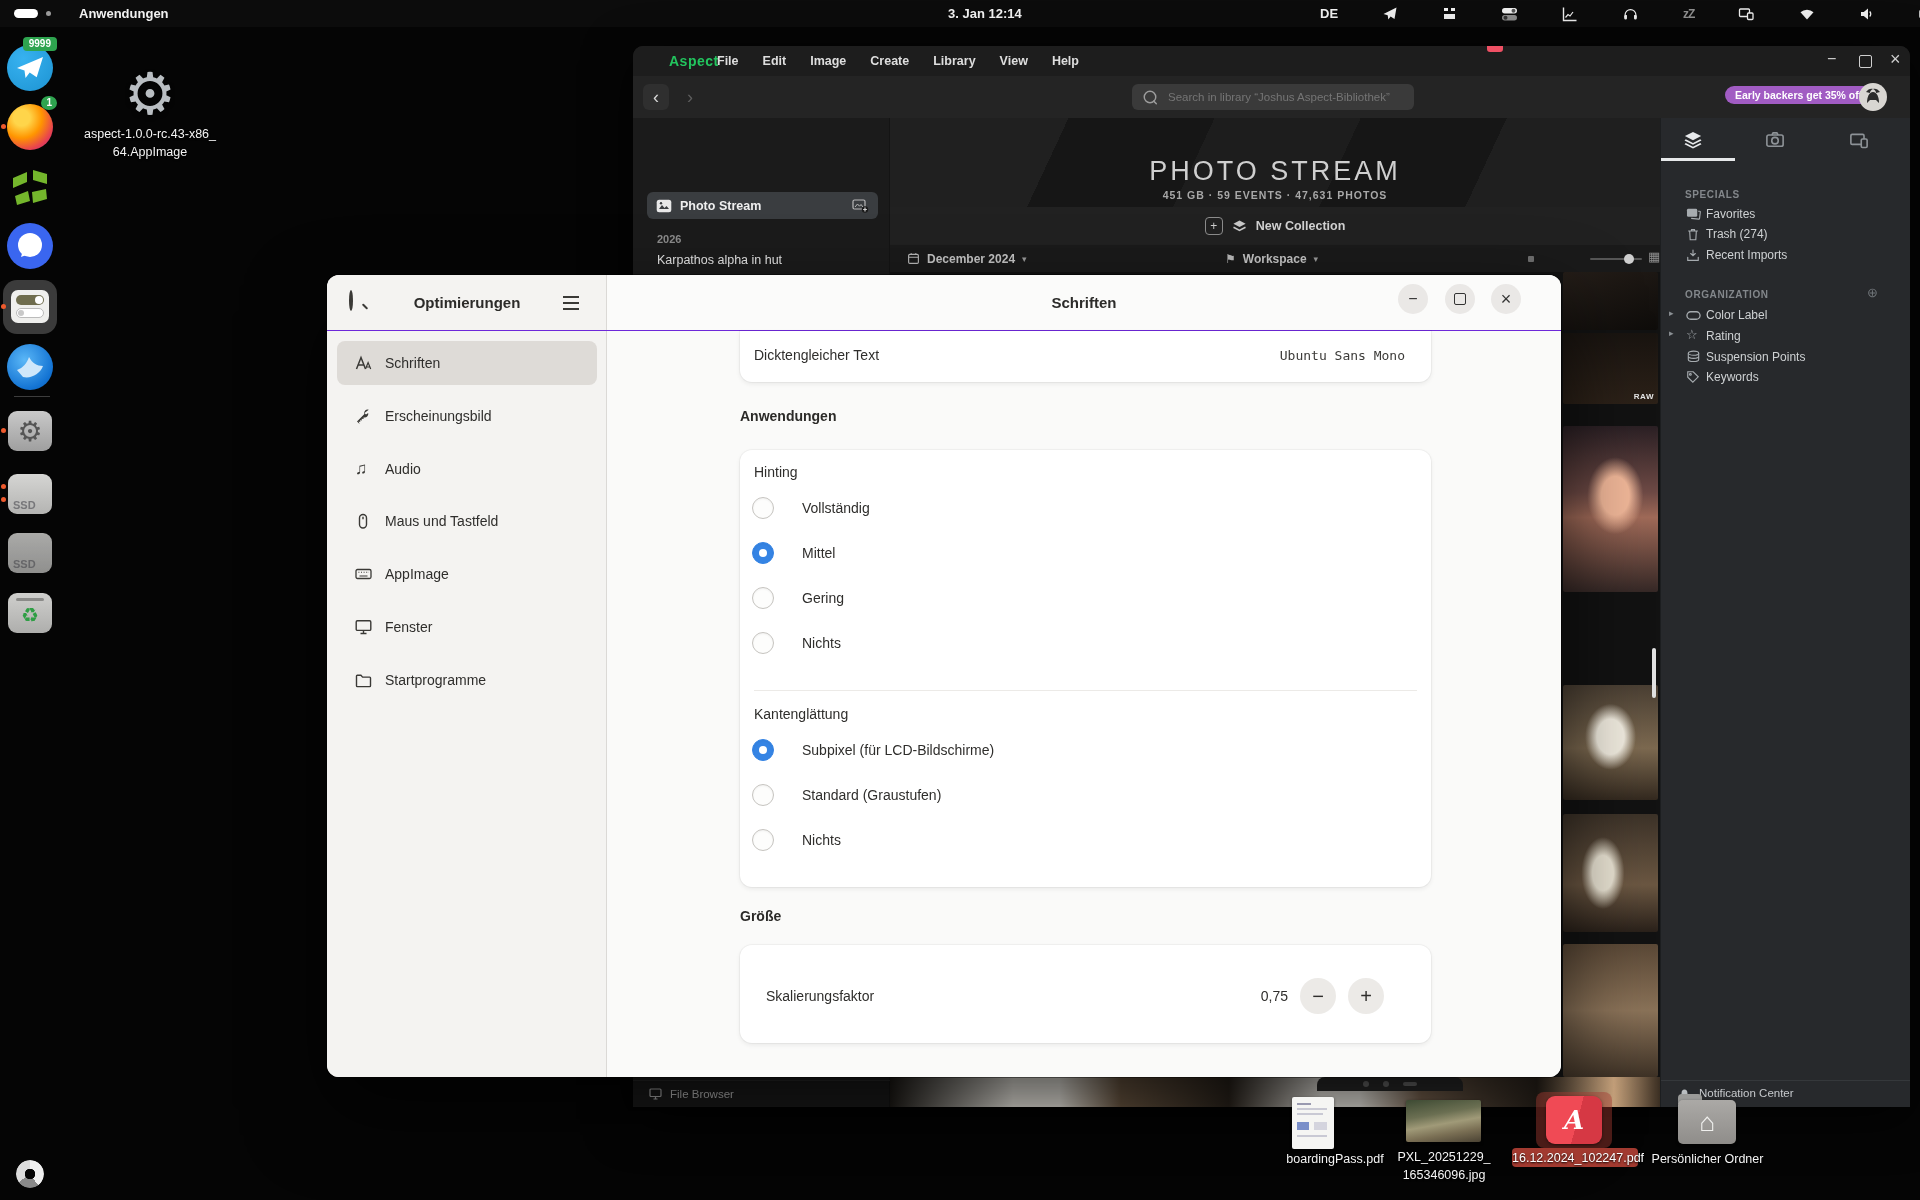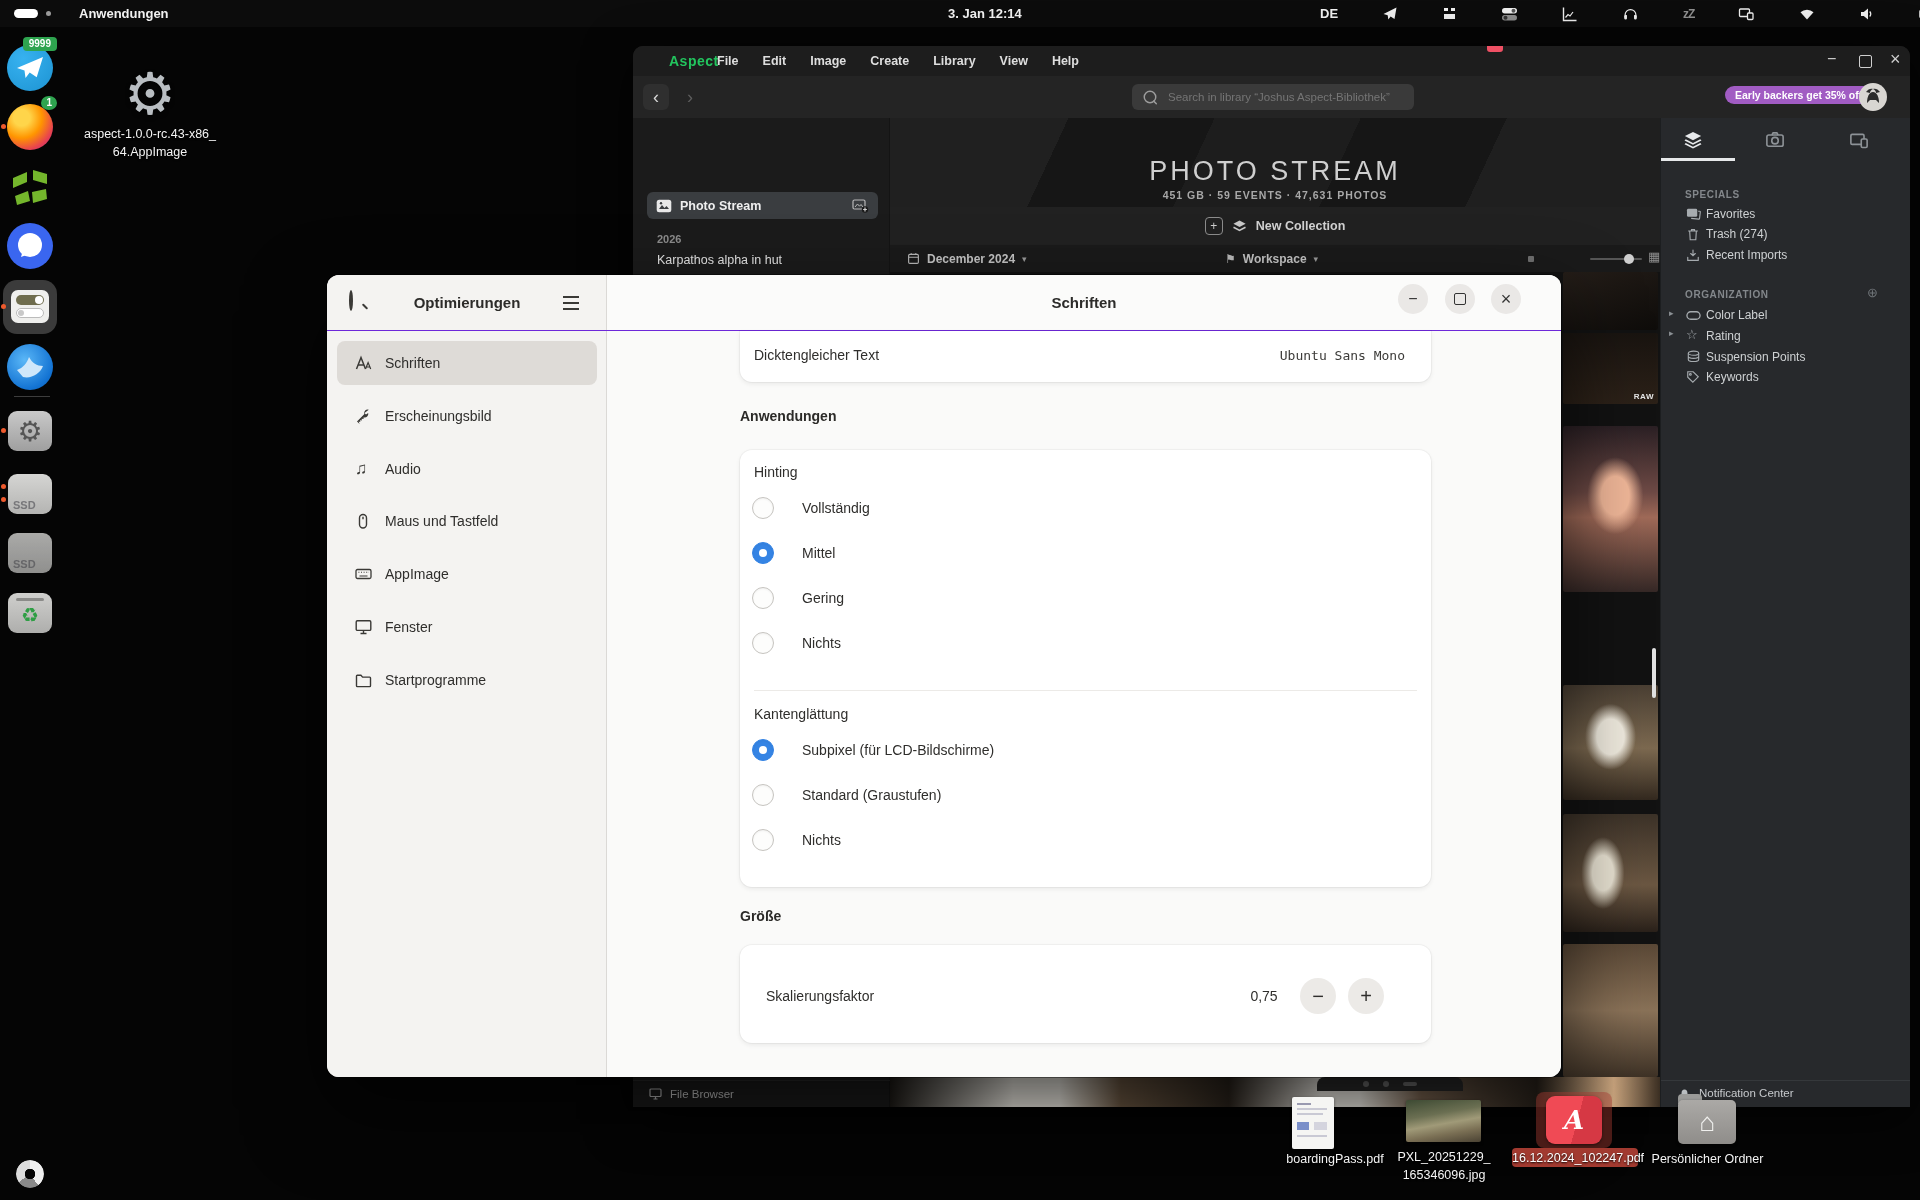--- a/index.html
+++ b/index.html
@@ -560,21 +560,21 @@
       <span class="radlab" style="top:337px">Standard (Graustufen)</span>
 
       <div class="radio" style="top:379px"></div>
       <span class="radlab" style="top:382px">Nichts</span>
     </div>
 
     <div class="sect" style="top:633px">Größe</div>
 
     <div class="card" style="top:670px;height:98px">
       <span class="abs" style="left:26px;top:43px;font-size:14px">Skalierungsfaktor</span>
-      <span class="abs" style="left:500px;top:43px;width:48px;text-align:center;font-size:14px">0,75</span>
+      <span class="abs" style="left:500px;top:43px;width:48px;text-align:right;font-size:14px">0,75</span>
       <div class="circle-btn" style="left:560px">
           <span>−</span>
         </div>
       <div class="circle-btn" style="left:608px">
           <span>+</span>
         </div>
     </div>
   </div>
 
   <div>

